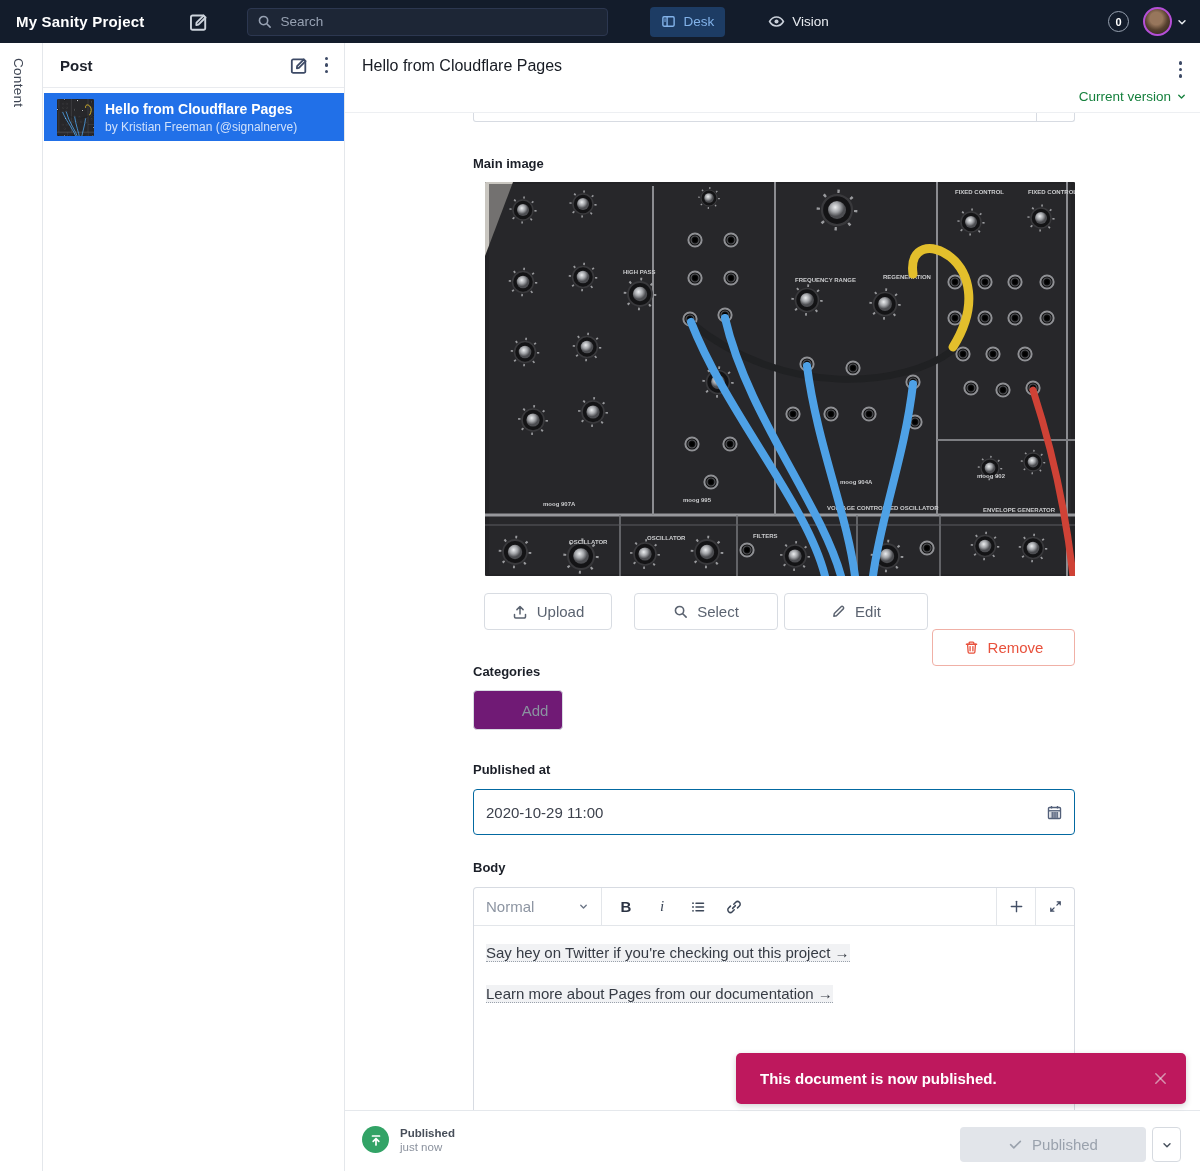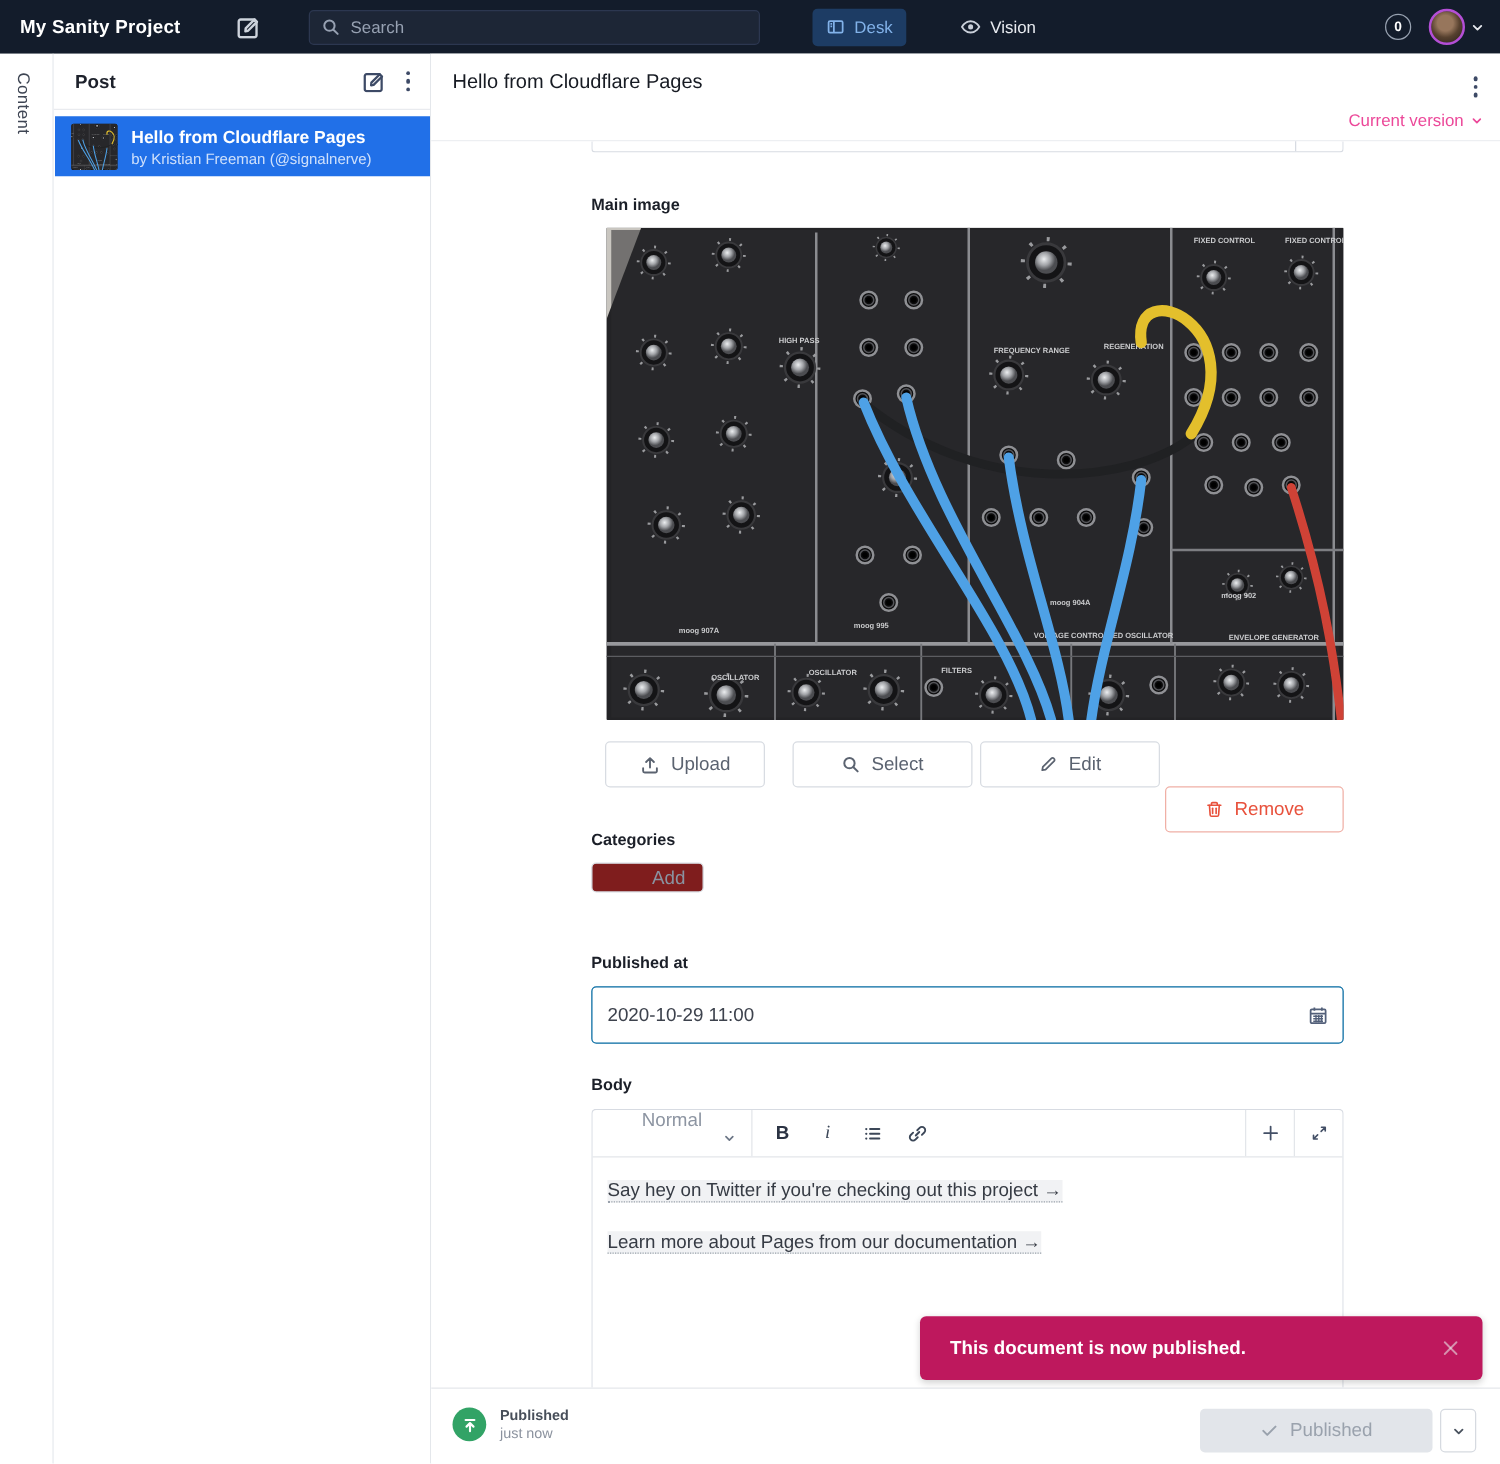--- a/index.html
+++ b/index.html
@@ -38,41 +38,41 @@
   .doc-thumb { width:37px; height:37px; margin-left:13px; border-radius:2px; overflow:hidden; flex:none; background:#222; }
   .doc-item-text { margin-left:11px; overflow:hidden; }
   .doc-item-title { color:#fff; font-size:14px; font-weight:700; white-space:nowrap; }
   .doc-item-sub { color:#cfe0fb; font-size:12px; margin-top:3px; white-space:nowrap; }
 
   
   .main { left:345px; top:43px; width:855px; height:1128px; background:#fff; }
   .main-header { position:absolute; left:0; top:0; width:855px; height:70px; background:#fff; border-bottom:1px solid #edeff2; }
   .main-title { position:absolute; left:17px; top:14px; font-size:16px; font-weight:500; color:#171b23; }
   .main-kebab { position:absolute; right:16px; top:16px; }
-  .version-row { position:absolute; right:13px; top:46px; display:flex; align-items:center; gap:5px; color:#ec4899; font-size:13.5px; cursor:pointer; }
+  .version-row { position:absolute; right:13px; top:46px; display:flex; align-items:center; gap:5px; color:#15803d; font-size:13.5px; cursor:pointer; }
 
   .field-label { font-size:13px; font-weight:700; color:#1b1f28; }
 
   .input-sliver { left:128px; top:70px; width:602px; height:9px; border:1px solid #d7dbe2; border-top:none; border-radius:0 0 3px 3px; }
   .input-sliver .divider { position:absolute; right:37px; top:0; bottom:0; width:1px; background:#d7dbe2; }
 
   .synth-img { left:140px; top:139px; width:590px; height:394px; border-radius:1px; overflow:hidden; }
   .btn { position:absolute; height:37px; background:#fff; border:1px solid #d8dce2; border-radius:4px; display:flex; align-items:center; justify-content:center; gap:9px; font-size:15px; color:#5b6370; cursor:pointer; }
   .btn.danger { border-color:#f0b0a6; color:#e8513c;margin-top:36px; }
 
-  .add-btn { left:128px; top:647px; width:90px; height:24px; background:#7f1d1d; border:1px solid #d8dce2; border-radius:4px; color:#8a92a0; font-size:15px; display:flex; align-items:center; justify-content:center; cursor:pointer;padding-left:34px; }
+  .add-btn { left:128px; top:647px; width:90px; height:40px; background:#701a75; border:1px solid #d8dce2; border-radius:4px; color:#8a92a0; font-size:15px; display:flex; align-items:center; justify-content:center; cursor:pointer;padding-left:34px; }
 
   .text-input { left:128px; top:746px; width:602px; height:46px; border:1px solid #0369a1; border-radius:4px; display:flex; align-items:center; }
   .text-input input { border:none; outline:none; font-size:15px; color:#3d424d; margin-left:12px; width:540px; font-family:inherit; background:transparent; }
   .cal-icon { margin-left:auto; margin-right:11px; color:#53607a; display:flex; cursor:pointer; }
 
   
   .editor { left:128px; top:844px; width:602px; height:224px; border:1px solid #d7dbe2; border-radius:4px 4px 0 0; border-bottom:none; }
   .editor-toolbar { position:absolute; left:0; top:0; width:100%; height:38px; border-bottom:1px solid #e3e6ea; display:flex; align-items:center; }
-  .style-select { width:128px; height:100%; border-right:1px solid #e3e6ea; display:flex; align-items:center; padding:0 12px; color:#8d95a2; font-size:15px; cursor:pointer;flex-direction:column; }
+  .style-select { width:128px; height:100%; border-right:1px solid #e3e6ea; display:flex; align-items:center; padding:0 12px; color:#8d95a2; font-size:15px; cursor:pointer; }
   .style-select .chev { margin-left:auto; color:#6c7686; display:flex; }
   .tb-btn { width:36px; height:100%; display:flex; align-items:center; justify-content:center; color:#3c4758; cursor:pointer; font-size:15px; }
   .tb-bold { font-weight:700; color:#2b3343; }
   .tb-italic { font-style:italic; font-family:"Liberation Serif","DejaVu Serif",serif; }
   .tb-right { margin-left:auto; display:flex; height:100%; }
   .tb-sq { width:39px; height:100%; border-left:1px solid #e3e6ea; display:flex; align-items:center; justify-content:center; color:#434f66; cursor:pointer; }
   .editor-body { position:absolute; left:0; top:38px; right:0; bottom:0; padding:17px 12px; overflow:hidden; }
   .editor-body p { font-size:15px; color:#33373f; margin-bottom:21px; line-height:1.35; }
   .body-link { background:#f1f2f4; border-bottom:1px dotted #99a1ab; color:#363b44; cursor:pointer; }
 

